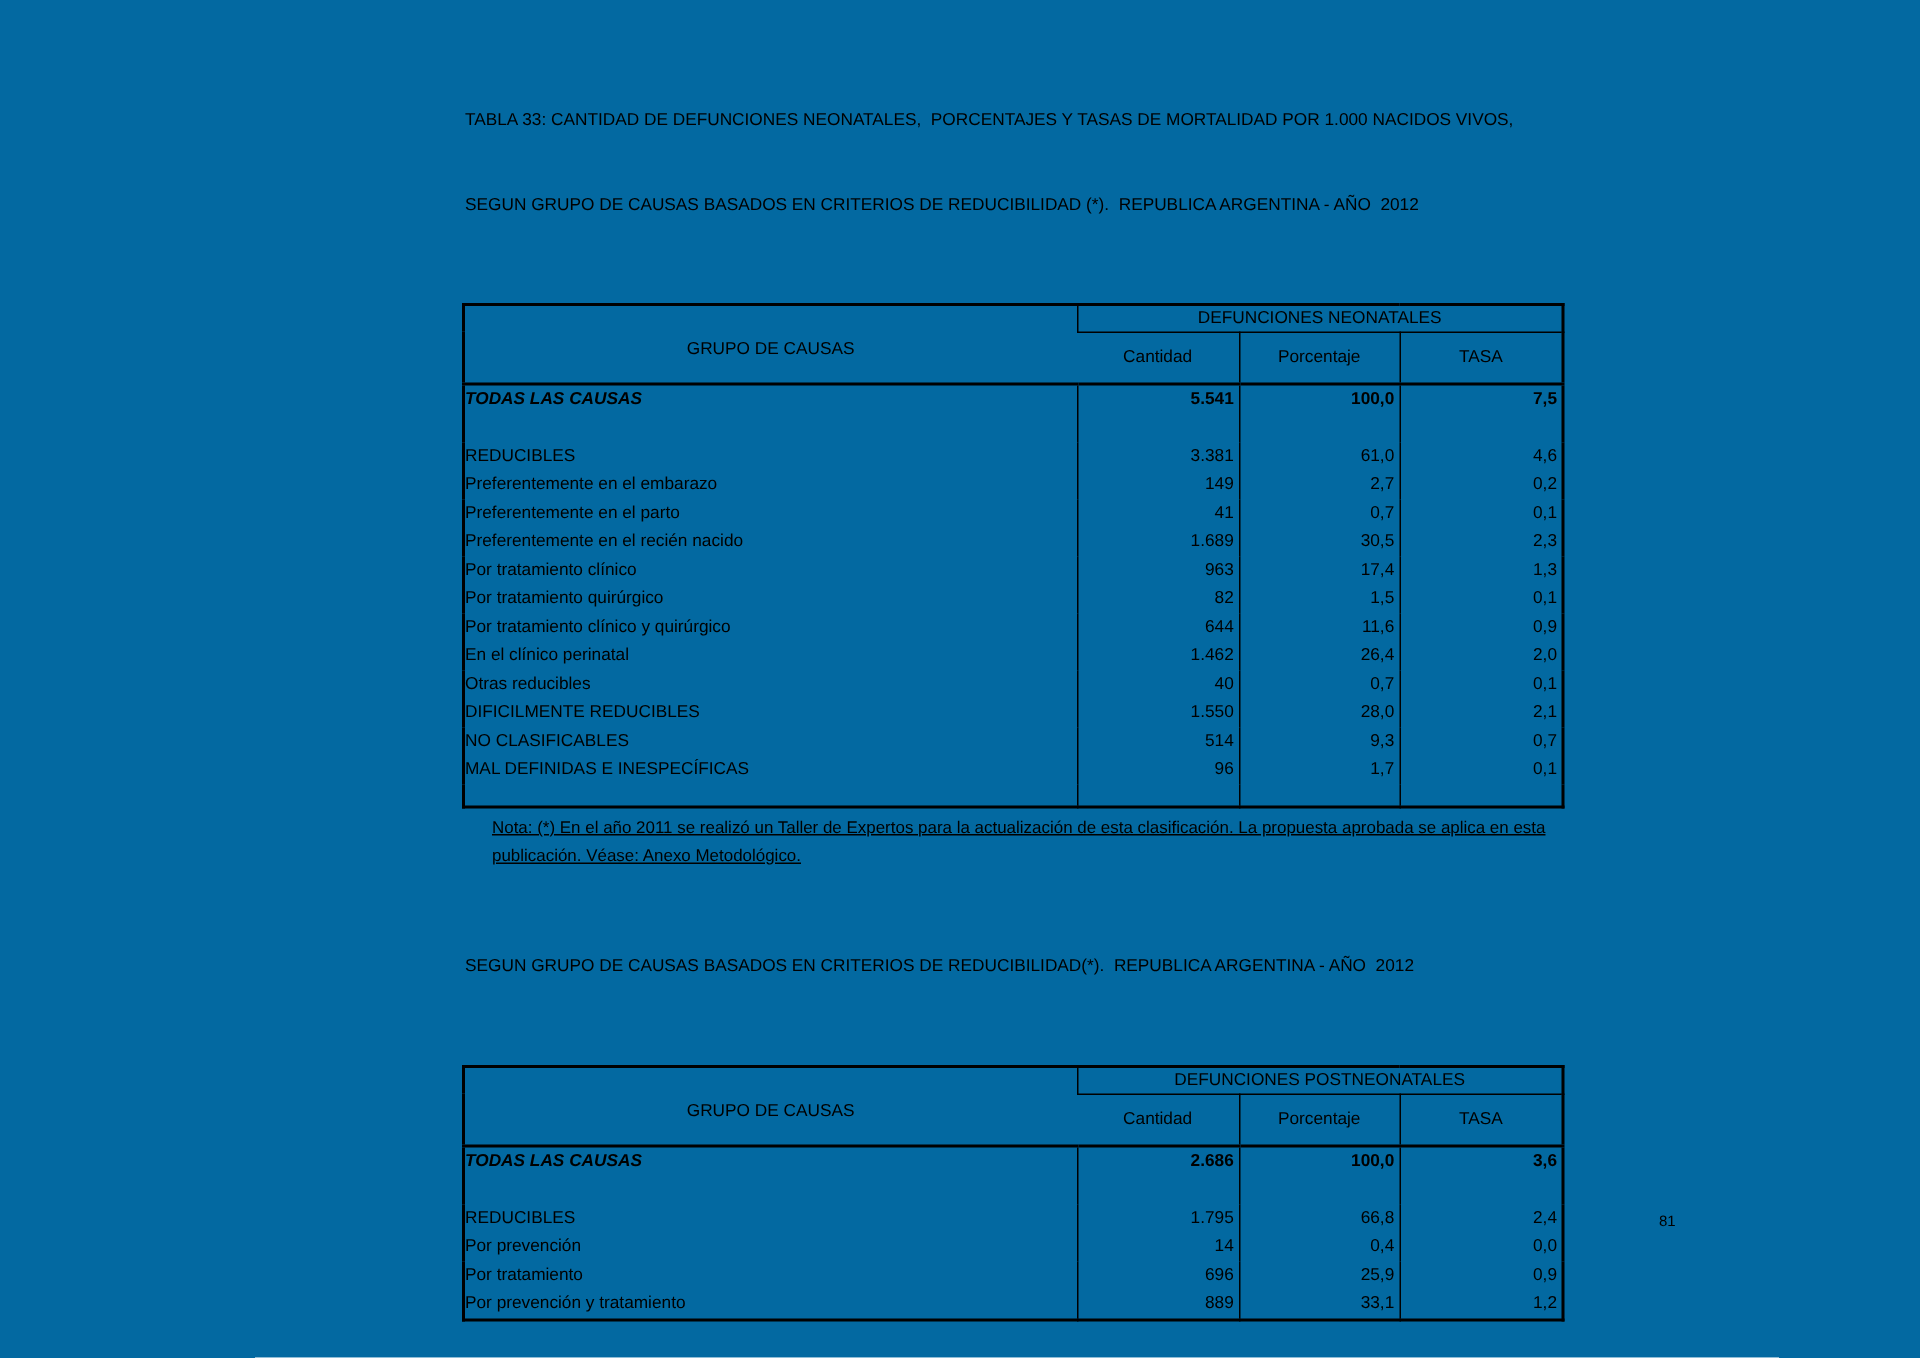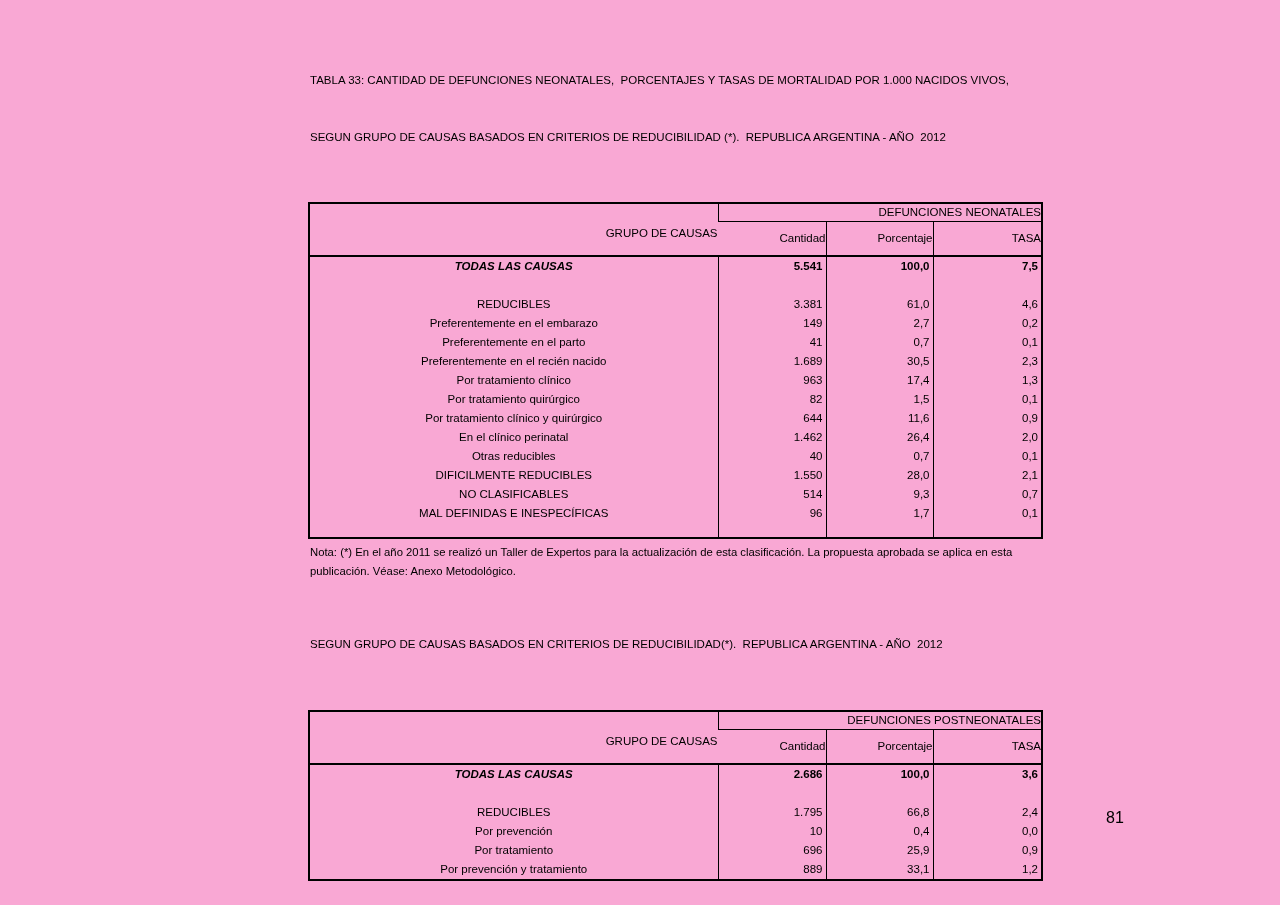--- a/index.html
+++ b/index.html
@@ -5,21 +5,21 @@
   * { box-sizing: border-box; margin: 0; padding: 0; }
   html, body { background: #ffffff; }
   body {
     width: 1280px; height: 905px;
     font-family: "Liberation Sans", sans-serif;
     color: #000000;
   }
   .page {
     position: relative;
     width: 1280px; height: 905px;
-    background: #f9a8d4;
+    background: #0369a1;
     overflow: hidden;
   }
   .content {
     position: absolute;
     left: 308px; top: 0;
     width: 736px;
   }
   .table-title {
     margin-left: 2px;
     font-size: 11.5px;
@@ -40,67 +40,68 @@
     font-size: 11.5px;
     font-weight: normal;
     padding: 0;
     overflow: hidden;
     white-space: nowrap;
   }
   .mt-33 { margin-top: 17px; }
   .mt-34 { margin-top: 18px; }
 
   
-  .stats-table thead th { text-align: right; margin-left: 11px; }
+  .stats-table thead th { text-align: center; margin-left: 11px; }
   th.group-cell {
     vertical-align: bottom;
     padding-bottom: 16px;
   }
   th.span-cell {
     height: 18px;
     border-left: 1px solid #000;
     border-bottom: 1px solid #000;
   }
   tr.hrow2 th {
     height: 35px;
     border-left: 1px solid #000;
     border-bottom: 2px solid #000;
   }
   tr.hrow2 th:first-child { border-left: none; }
   th.group-cell { border-bottom: 2px solid #000; }
 
   
   .stats-table tbody td { height: 19px; line-height: 19px; }
-  td.label-cell { text-align: center; }
+  td.label-cell { text-align: left; }
   td.num-cell {
     text-align: right;
     padding-right: 3px;
     border-left: 1px solid #000;
   }
   .indent-0 { padding-left: 4px; }
   .indent-1 { padding-left: 30px; }
   .indent-2 { padding-left: 48px; }
   td.italic { }
   tr.row-total td { font-weight: bold; }
   tr.row-total td.label-cell { font-style: italic; }
   tr.spacer-row td { height: 15px; }
 
   .note {
     margin-top: 4px;
-    margin-left: 2px;
+    margin-left: 20px;
     font-size: 11.3px;
     line-height: 18.5px;
+    text-decoration: underline;
   }
   .note span { display: block; white-space: pre; }
 
   .page-number {
     position: absolute;
     left: 1106px;
     top: 809px;
-    font-size: 16px;
+    font-size: 10px;
   }
 </style>
 </head>
 <body>
 
 <div class="page">
   <div class="content">
 
     <section>
       <div class="table-title title-33">
@@ -263,21 +264,21 @@
               <td class="num-cell"></td>
             </tr>
             <tr>
               <td class="label-cell indent-0">REDUCIBLES</td>
               <td class="num-cell">1.795</td>
               <td class="num-cell">66,8</td>
               <td class="num-cell">2,4</td>
             </tr>
             <tr>
               <td class="label-cell indent-1">Por prevención</td>
-              <td class="num-cell">10</td>
+              <td class="num-cell">14</td>
               <td class="num-cell">0,4</td>
               <td class="num-cell">0,0</td>
             </tr>
             <tr>
               <td class="label-cell indent-1">Por tratamiento</td>
               <td class="num-cell">696</td>
               <td class="num-cell">25,9</td>
               <td class="num-cell">0,9</td>
             </tr>
             <tr>

